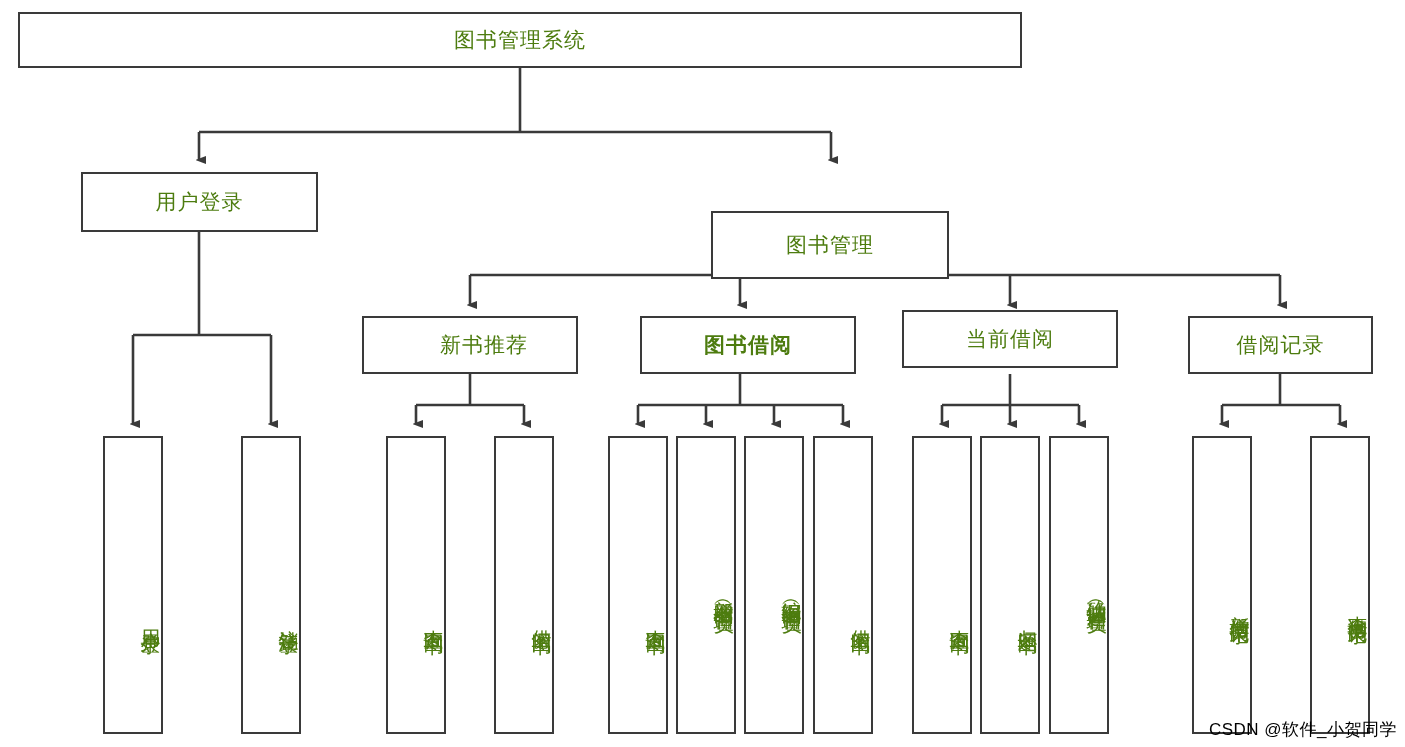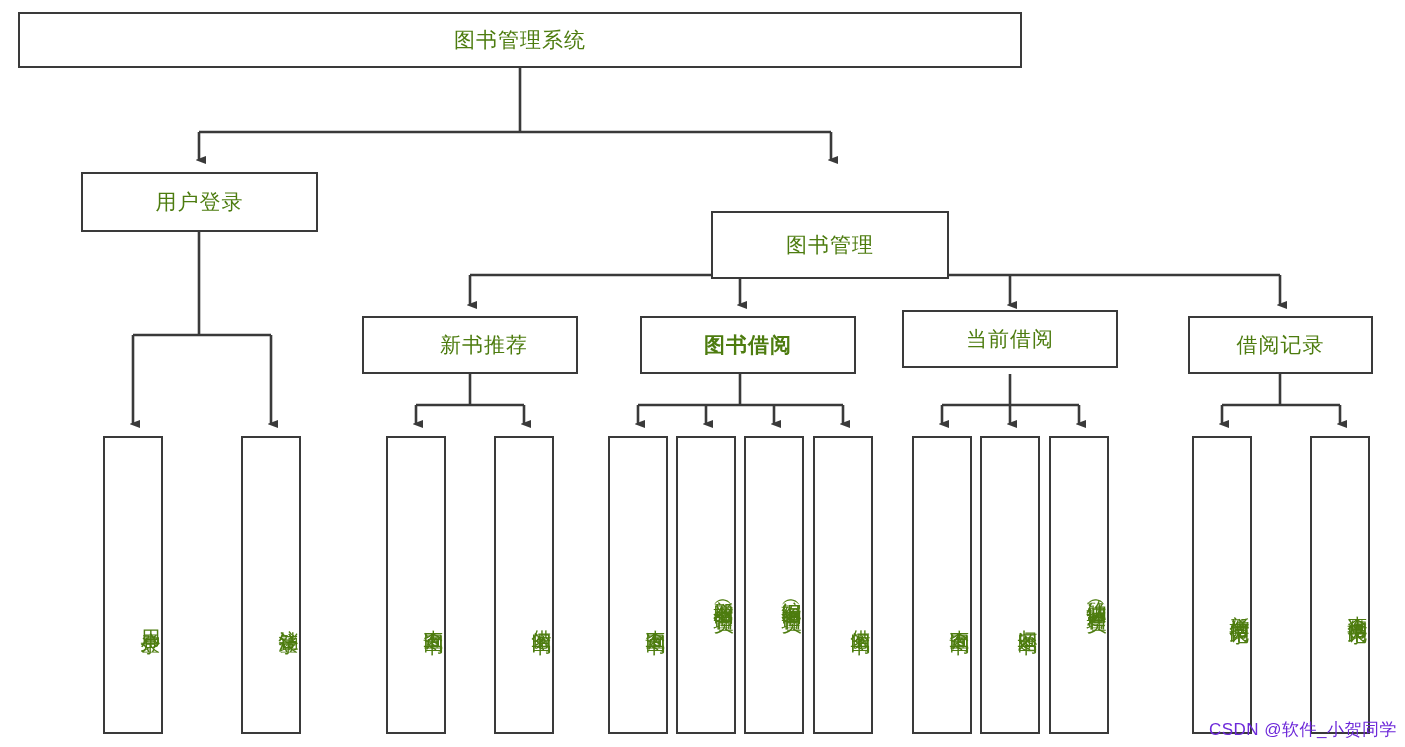--- a/index.html
+++ b/index.html
@@ -61,21 +61,21 @@
     top: 0;
     width: 1405px;
     height: 747px;
     pointer-events: none;
   }
   .watermark {
     position: absolute;
     right: 8px;
     bottom: 6px;
     font-size: 17px;
-    color: #6d28d9;
+    color: #000000;
     letter-spacing: 0.5px;
     white-space: nowrap;
   }
 </style>
 </head>
 <body>
 
 <div id="canvas">
 
   <svg class="links" viewBox="0 0 1405 747" xmlns="http://www.w3.org/2000/svg">

